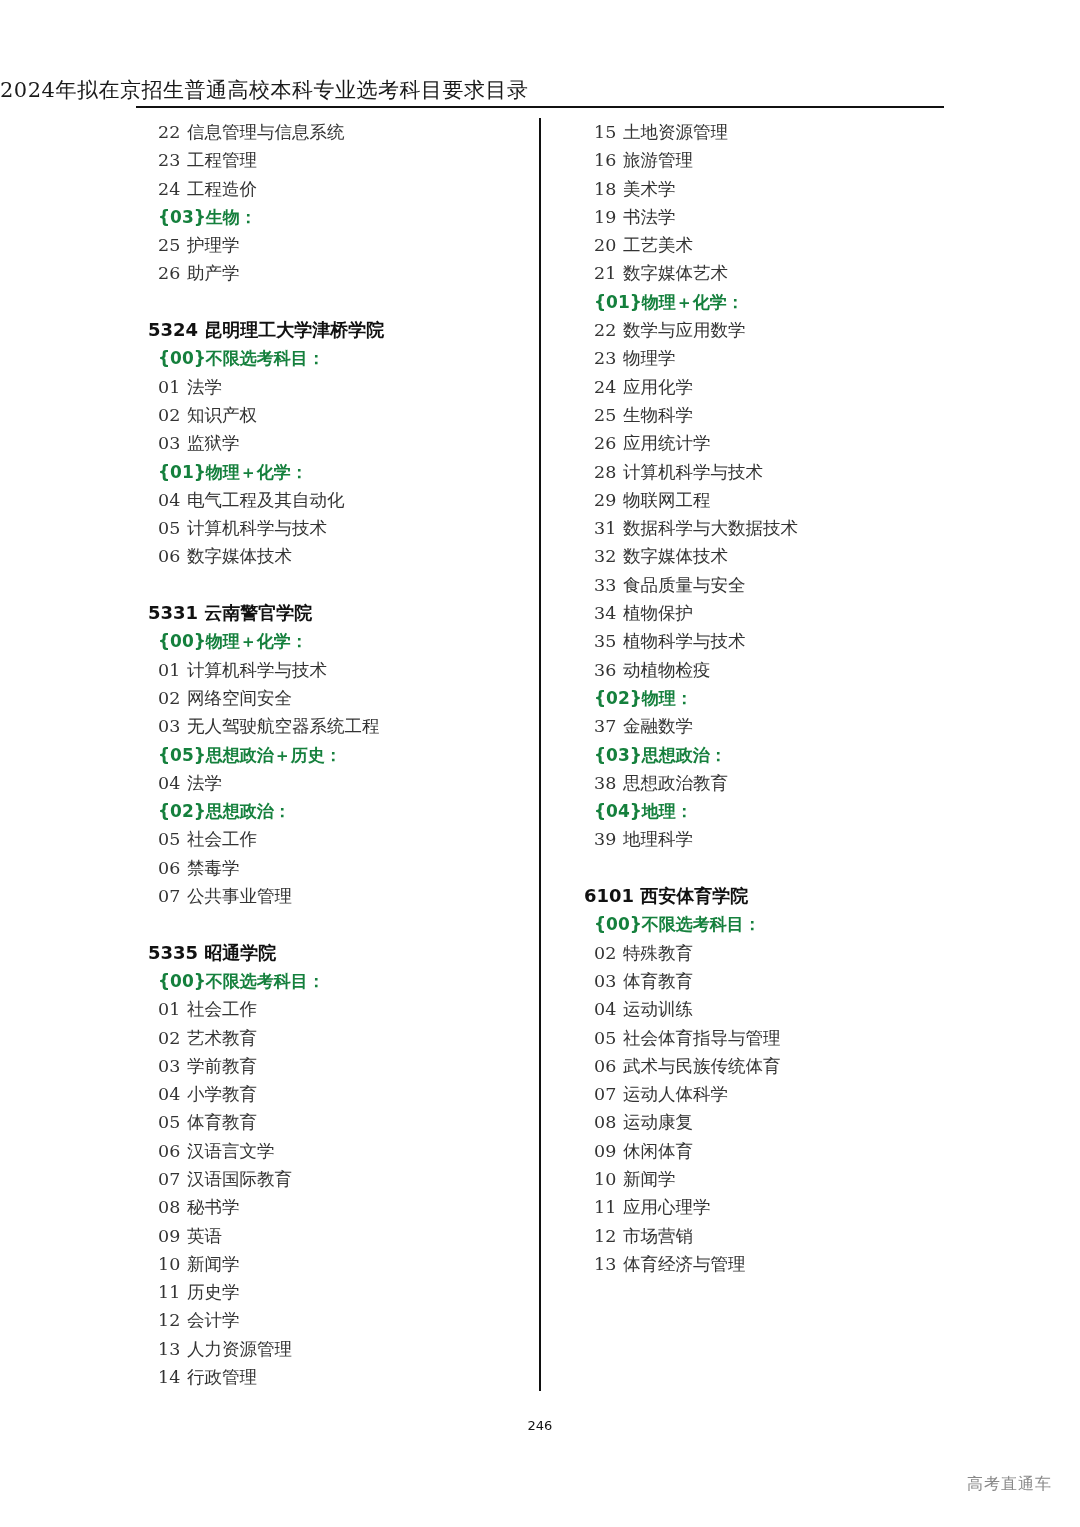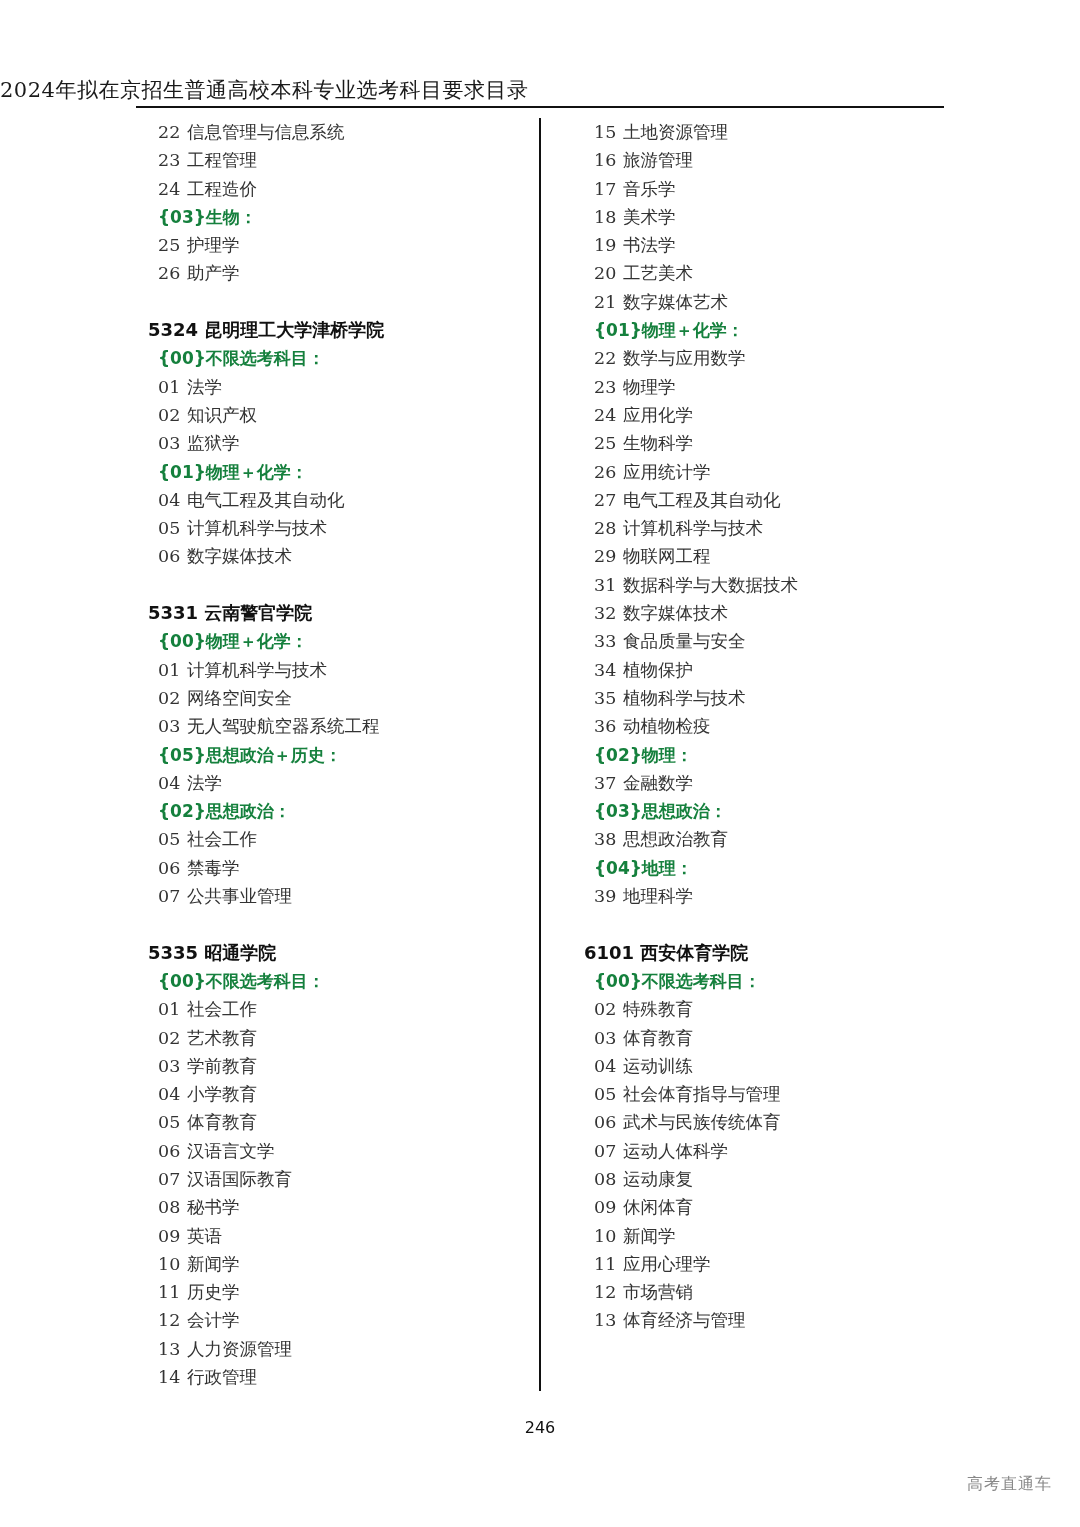--- a/index.html
+++ b/index.html
@@ -12,21 +12,21 @@
   .col { position: absolute; top: 118px; }
   .col.left { left: 148px; width: 385px; }
   .col.right { left: 584px; width: 385px; }
   .line { height: 28.3px; line-height: 28.3px; font-size: 17.5px; white-space: nowrap; }
   .line.blank { }
   .school { font-weight: bold; color: #111; font-family: "DejaVu Sans", "Liberation Sans", sans-serif; font-size: 18px; }
   .group { font-weight: bold; color: #15803d; padding-left: 10px; font-family: "DejaVu Sans", "Liberation Sans", sans-serif; font-size: 17px; }
   .major { padding-left: 10px; color: #333; }
   .major .code { display: inline-block; width: 29px; }
   .page-num { position: absolute; left: 0; width: 1080px; top: 1418px; text-align: center;
-              font-family: "DejaVu Sans", "Liberation Sans", sans-serif; font-size: 16px; color: #111; }
+              font-family: "DejaVu Sans", "Liberation Sans", sans-serif; font-size: 13px; color: #111; }
   .watermark { position: absolute; right: 28px; top: 1474px; font-family: "DejaVu Sans", "Liberation Sans", sans-serif;
                font-size: 16px; color: #888; letter-spacing: 1px; }
 </style>
 </head>
 <body>
 
 <div class="header-title">2024年拟在京招生普通高校本科专业选考科目要求目录</div>
 <div class="header-rule"></div>
 <div class="col-divider"></div>
 
@@ -73,32 +73,30 @@
     <div class="line major"><span class="code">09</span><span class="name">英语</span></div>
     <div class="line major"><span class="code">10</span><span class="name">新闻学</span></div>
     <div class="line major"><span class="code">11</span><span class="name">历史学</span></div>
     <div class="line major"><span class="code">12</span><span class="name">会计学</span></div>
     <div class="line major"><span class="code">13</span><span class="name">人力资源管理</span></div>
     <div class="line major"><span class="code">14</span><span class="name">行政管理</span></div>
   </div>
 <div class="col right" id="col-right">
     <div class="line major"><span class="code">15</span><span class="name">土地资源管理</span></div>
     <div class="line major"><span class="code">16</span><span class="name">旅游管理</span></div>
-    <div class="line major"><span class="code">17</span><span class="name">音乐学</span></div>
     <div class="line major"><span class="code">18</span><span class="name">美术学</span></div>
     <div class="line major"><span class="code">19</span><span class="name">书法学</span></div>
     <div class="line major"><span class="code">20</span><span class="name">工艺美术</span></div>
     <div class="line major"><span class="code">21</span><span class="name">数字媒体艺术</span></div>
     <div class="line group">{01}物理＋化学：</div>
     <div class="line major"><span class="code">22</span><span class="name">数学与应用数学</span></div>
     <div class="line major"><span class="code">23</span><span class="name">物理学</span></div>
     <div class="line major"><span class="code">24</span><span class="name">应用化学</span></div>
     <div class="line major"><span class="code">25</span><span class="name">生物科学</span></div>
     <div class="line major"><span class="code">26</span><span class="name">应用统计学</span></div>
-    <div class="line major"><span class="code">27</span><span class="name">电气工程及其自动化</span></div>
     <div class="line major"><span class="code">28</span><span class="name">计算机科学与技术</span></div>
     <div class="line major"><span class="code">29</span><span class="name">物联网工程</span></div>
     <div class="line major"><span class="code">31</span><span class="name">数据科学与大数据技术</span></div>
     <div class="line major"><span class="code">32</span><span class="name">数字媒体技术</span></div>
     <div class="line major"><span class="code">33</span><span class="name">食品质量与安全</span></div>
     <div class="line major"><span class="code">34</span><span class="name">植物保护</span></div>
     <div class="line major"><span class="code">35</span><span class="name">植物科学与技术</span></div>
     <div class="line major"><span class="code">36</span><span class="name">动植物检疫</span></div>
     <div class="line group">{02}物理：</div>
     <div class="line major"><span class="code">37</span><span class="name">金融数学</span></div>

